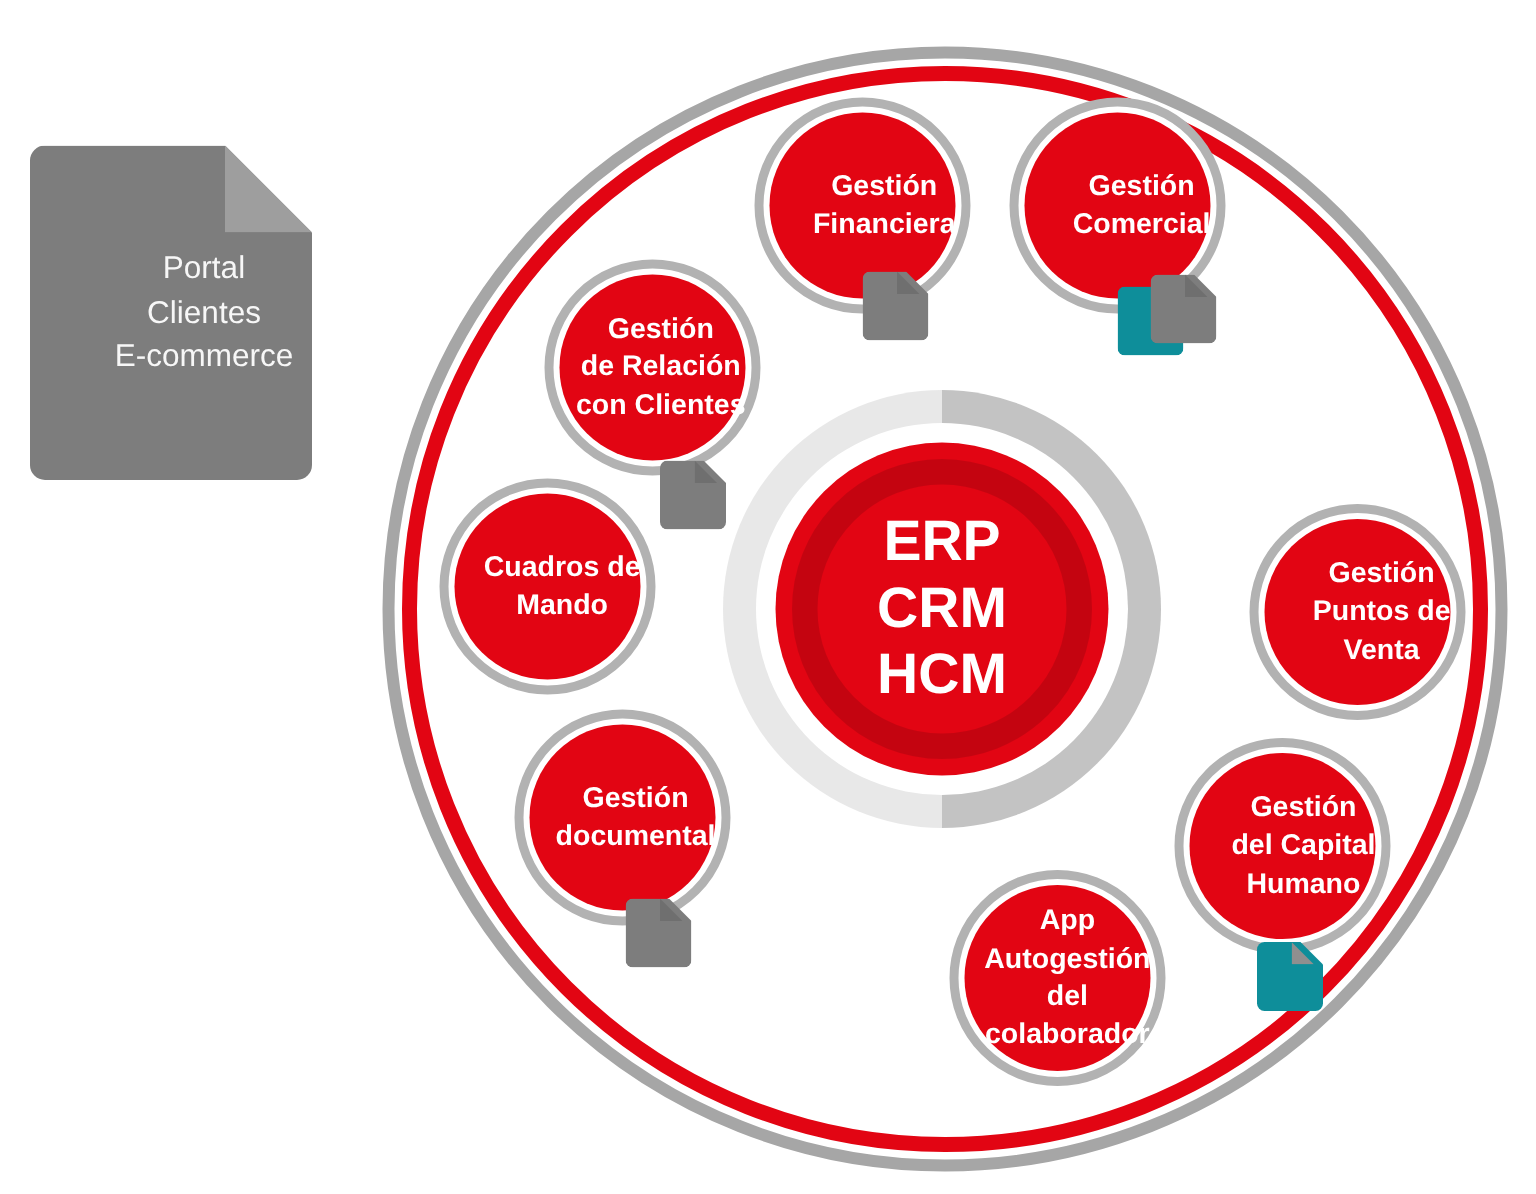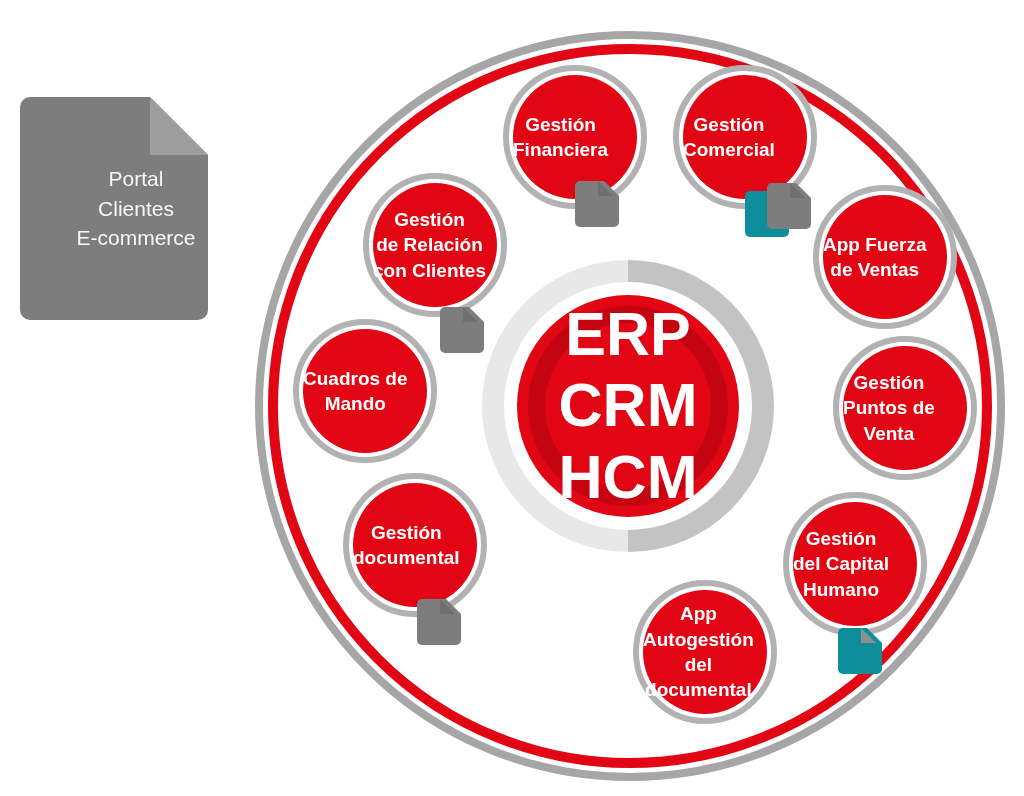--- a/index.html
+++ b/index.html
@@ -17,28 +17,28 @@
     border:8px solid var(--ring-gray);background:#fff;box-sizing:border-box;}
   .platform-red{position:absolute;inset:5px;border-radius:50%;border:10px solid var(--red);box-sizing:border-box;}
 
   
   .center-ring{position:absolute;left:482px;top:260px;width:292px;height:292px;border-radius:50%;
     background:conic-gradient(from 0deg, var(--center-ring-right) 0deg 180deg, var(--center-ring-left) 180deg 360deg);}
   .center-ring-hole{position:absolute;inset:22px;border-radius:50%;background:#fff;}
   .center-circle{position:absolute;left:517px;top:295px;width:222px;height:222px;border-radius:50%;
     background:var(--red);display:flex;align-items:center;justify-content:center;}
   .center-inner-ring{position:absolute;inset:11px;border-radius:50%;border:17px solid rgba(0,0,0,0.13);box-sizing:border-box;}
-  .center-label{position:relative;color:#fff;font-weight:700;font-size:61px;line-height:1.17;
+  .center-label{position:relative;color:#fff;font-weight:700;font-size:38px;line-height:1.17;
     text-align:center;white-space:pre-line;letter-spacing:0;}
 
   
   .sat{position:absolute;width:144px;height:144px;border-radius:50%;border:6px solid var(--satellite-ring);
     background:#fff;box-sizing:border-box;}
   .sat-inner{position:absolute;inset:4px;border-radius:50%;background:var(--red);
-    display:flex;align-items:center;justify-content:flex-start;}
+    display:flex;align-items:center;justify-content:flex-end;}
   .sat-label{color:#fff;font-weight:700;font-size:19px;line-height:1.34;text-align:center;white-space:pre-line;}
   .s1{left:503px;top:65px;}  .s2{left:673px;top:65px;}  .s3{left:813px;top:185px;}
   .s4{left:833px;top:336px;} .s5{left:783px;top:492px;} .s6{left:633px;top:580px;}
   .s7{left:473px;top:583px;} .s8{left:343px;top:473px;} .s9{left:293px;top:319px;}
   .s10{left:363px;top:173px;}
 
   
   .doc{position:absolute;box-sizing:border-box;}
   .doc-body{position:absolute;inset:0;border-radius:5px;padding-left:44px;}
   .doc-fold{position:absolute;top:0;right:0;clip-path:polygon(0 0,100% 100%,0 100%);}
@@ -90,46 +90,40 @@
       <div class="sat-label">Gestión
 Financiera</div>
     </div>
   </div>
   <div class="sat s2">
     <div class="sat-inner">
       <div class="sat-label">Gestión
 Comercial</div>
     </div>
   </div>
-  <div class="sat s3">
-    <div class="sat-inner">
-      <div class="sat-label">App Fuerza
-de Ventas</div>
-    </div>
-  </div>
   <div class="sat s4">
     <div class="sat-inner">
       <div class="sat-label">Gestión
 Puntos de
 Venta</div>
     </div>
   </div>
   <div class="sat s5">
     <div class="sat-inner">
       <div class="sat-label">Gestión
 del Capital
 Humano</div>
     </div>
   </div>
   <div class="sat s6">
     <div class="sat-inner">
       <div class="sat-label">App
 Autogestión
 del
-documental</div>
+colaborador</div>
     </div>
   </div>
   <div class="sat s8">
     <div class="sat-inner">
       <div class="sat-label">Gestión
 documental</div>
     </div>
   </div>
   <div class="sat s9">
     <div class="sat-inner">

